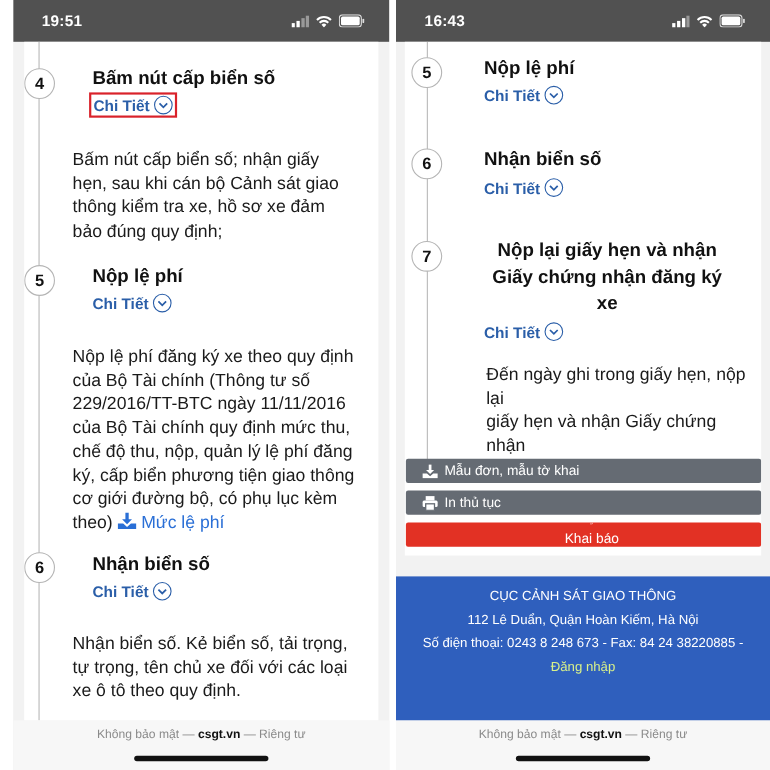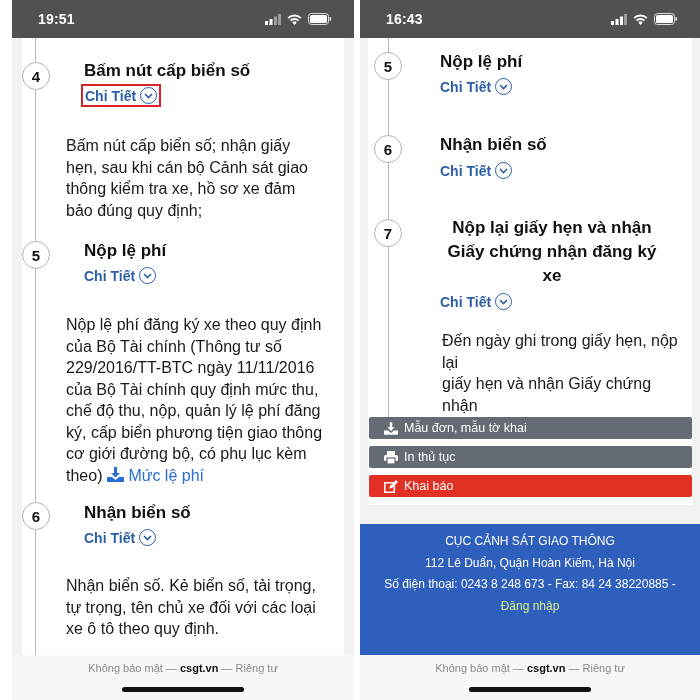--- a/index.html
+++ b/index.html
@@ -70,21 +70,21 @@
     position: absolute; left: 50%; bottom: 8px; transform: translateX(-50%);
     width: 122px; height: 5px; border-radius: 3px; background: #111;
   }
 
   .action-btn {
     position: absolute; left: 1px; right: 0; height: 22px; border-radius: 2px;
     color: #fff; font-size: 12.5px; display: flex; align-items: center; gap: 6px;
     padding-left: 15px; cursor: pointer;
   }
   .action-btn.gray { background: #656b73; }
-  .action-btn.red { background: #e23124; }
+  .action-btn.red { background: #e23124; flex-direction: column; }
 
   .footer-blue {
     position: absolute; left: 0; right: 0; background: #2f5fbd; color: #fff;
     text-align: center; font-size: 12px;
   }
   .footer-blue div { line-height: 21.5px; }
   .footer-blue .login { color: #d8f08a; cursor: pointer; }
 </style>
 </head>
 <body>

